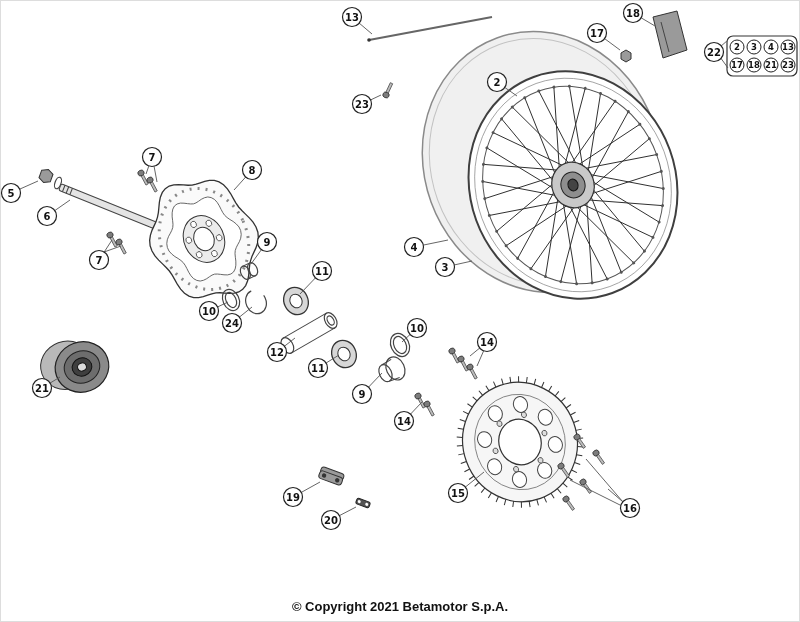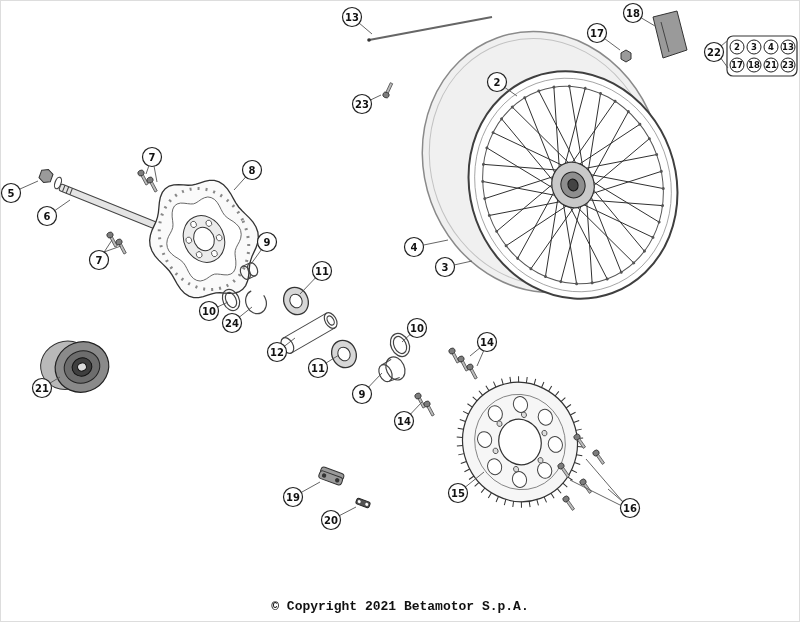--- a/index.html
+++ b/index.html
@@ -37,21 +37,21 @@
   .axle-body{fill:#e4e4e4;stroke:#444;stroke-width:1}
   .screw-shaft{fill:#bcbcbc;stroke:#444;stroke-width:.7}
   .screw-head{fill:#7d7d7d;stroke:#333;stroke-width:.8}
   .sprocket-body{fill:#f6f6f6;stroke:#333;stroke-width:1.2}
   .tooth{stroke:#333;stroke-width:1}
   .sprocket-ring{fill:none;stroke:#777;stroke-width:.8}
   .sprocket-hole{fill:#fff;stroke:#444;stroke-width:1}
   .sprocket-center{fill:#fff;stroke:#333;stroke-width:1.2}
   .sprocket-bolt-hole{fill:#ddd;stroke:#444;stroke-width:.8}
   #copyright{position:absolute;left:0;bottom:8px;width:100%;text-align:center;
-             font-size:13px;font-weight:bold;color:#111;font-family:Liberation Mono, monospace;}
+             font-size:13px;font-weight:bold;color:#111;}
 </style>
 </head>
 <body>
 
 <svg id="scene" width="800" height="622" viewBox="0 0 800 622" xmlns="http://www.w3.org/2000/svg">
 
   <defs>
     <g id="screw">
       <rect x="2" y="-1.3" width="11" height="2.6" class="screw-shaft"></rect>
       <ellipse cx="0" cy="0" rx="2.8" ry="3.2" class="screw-head"></ellipse>

